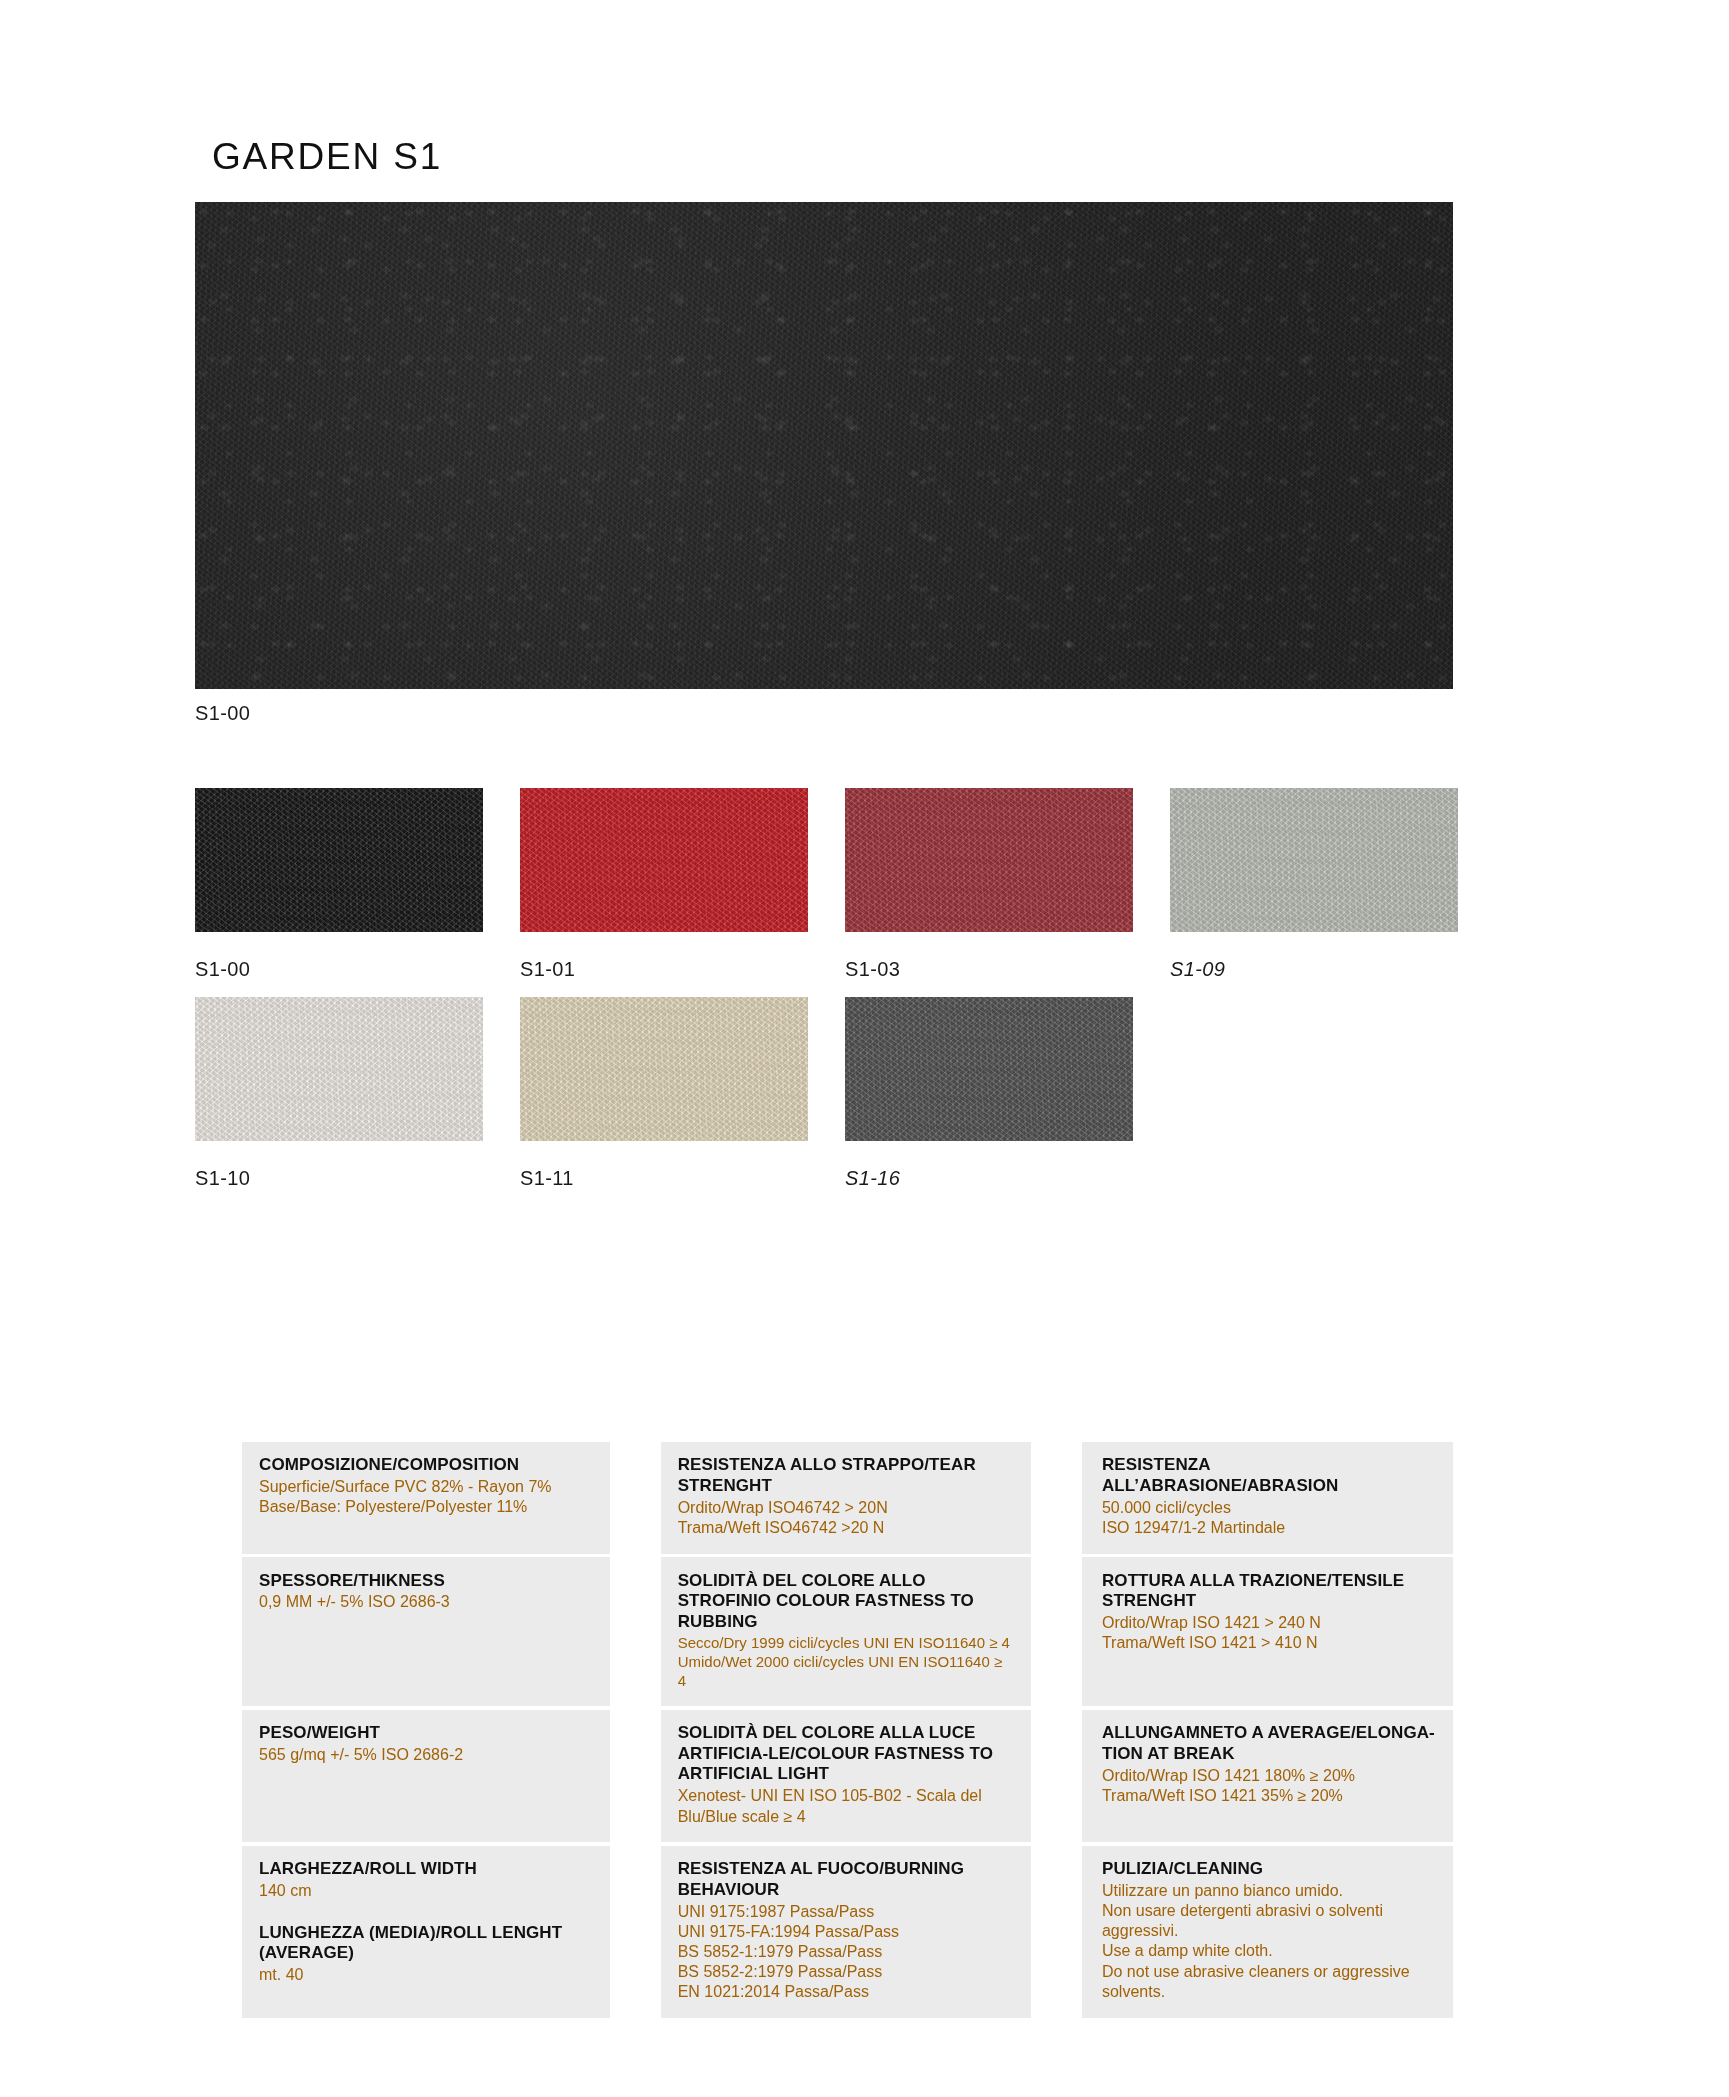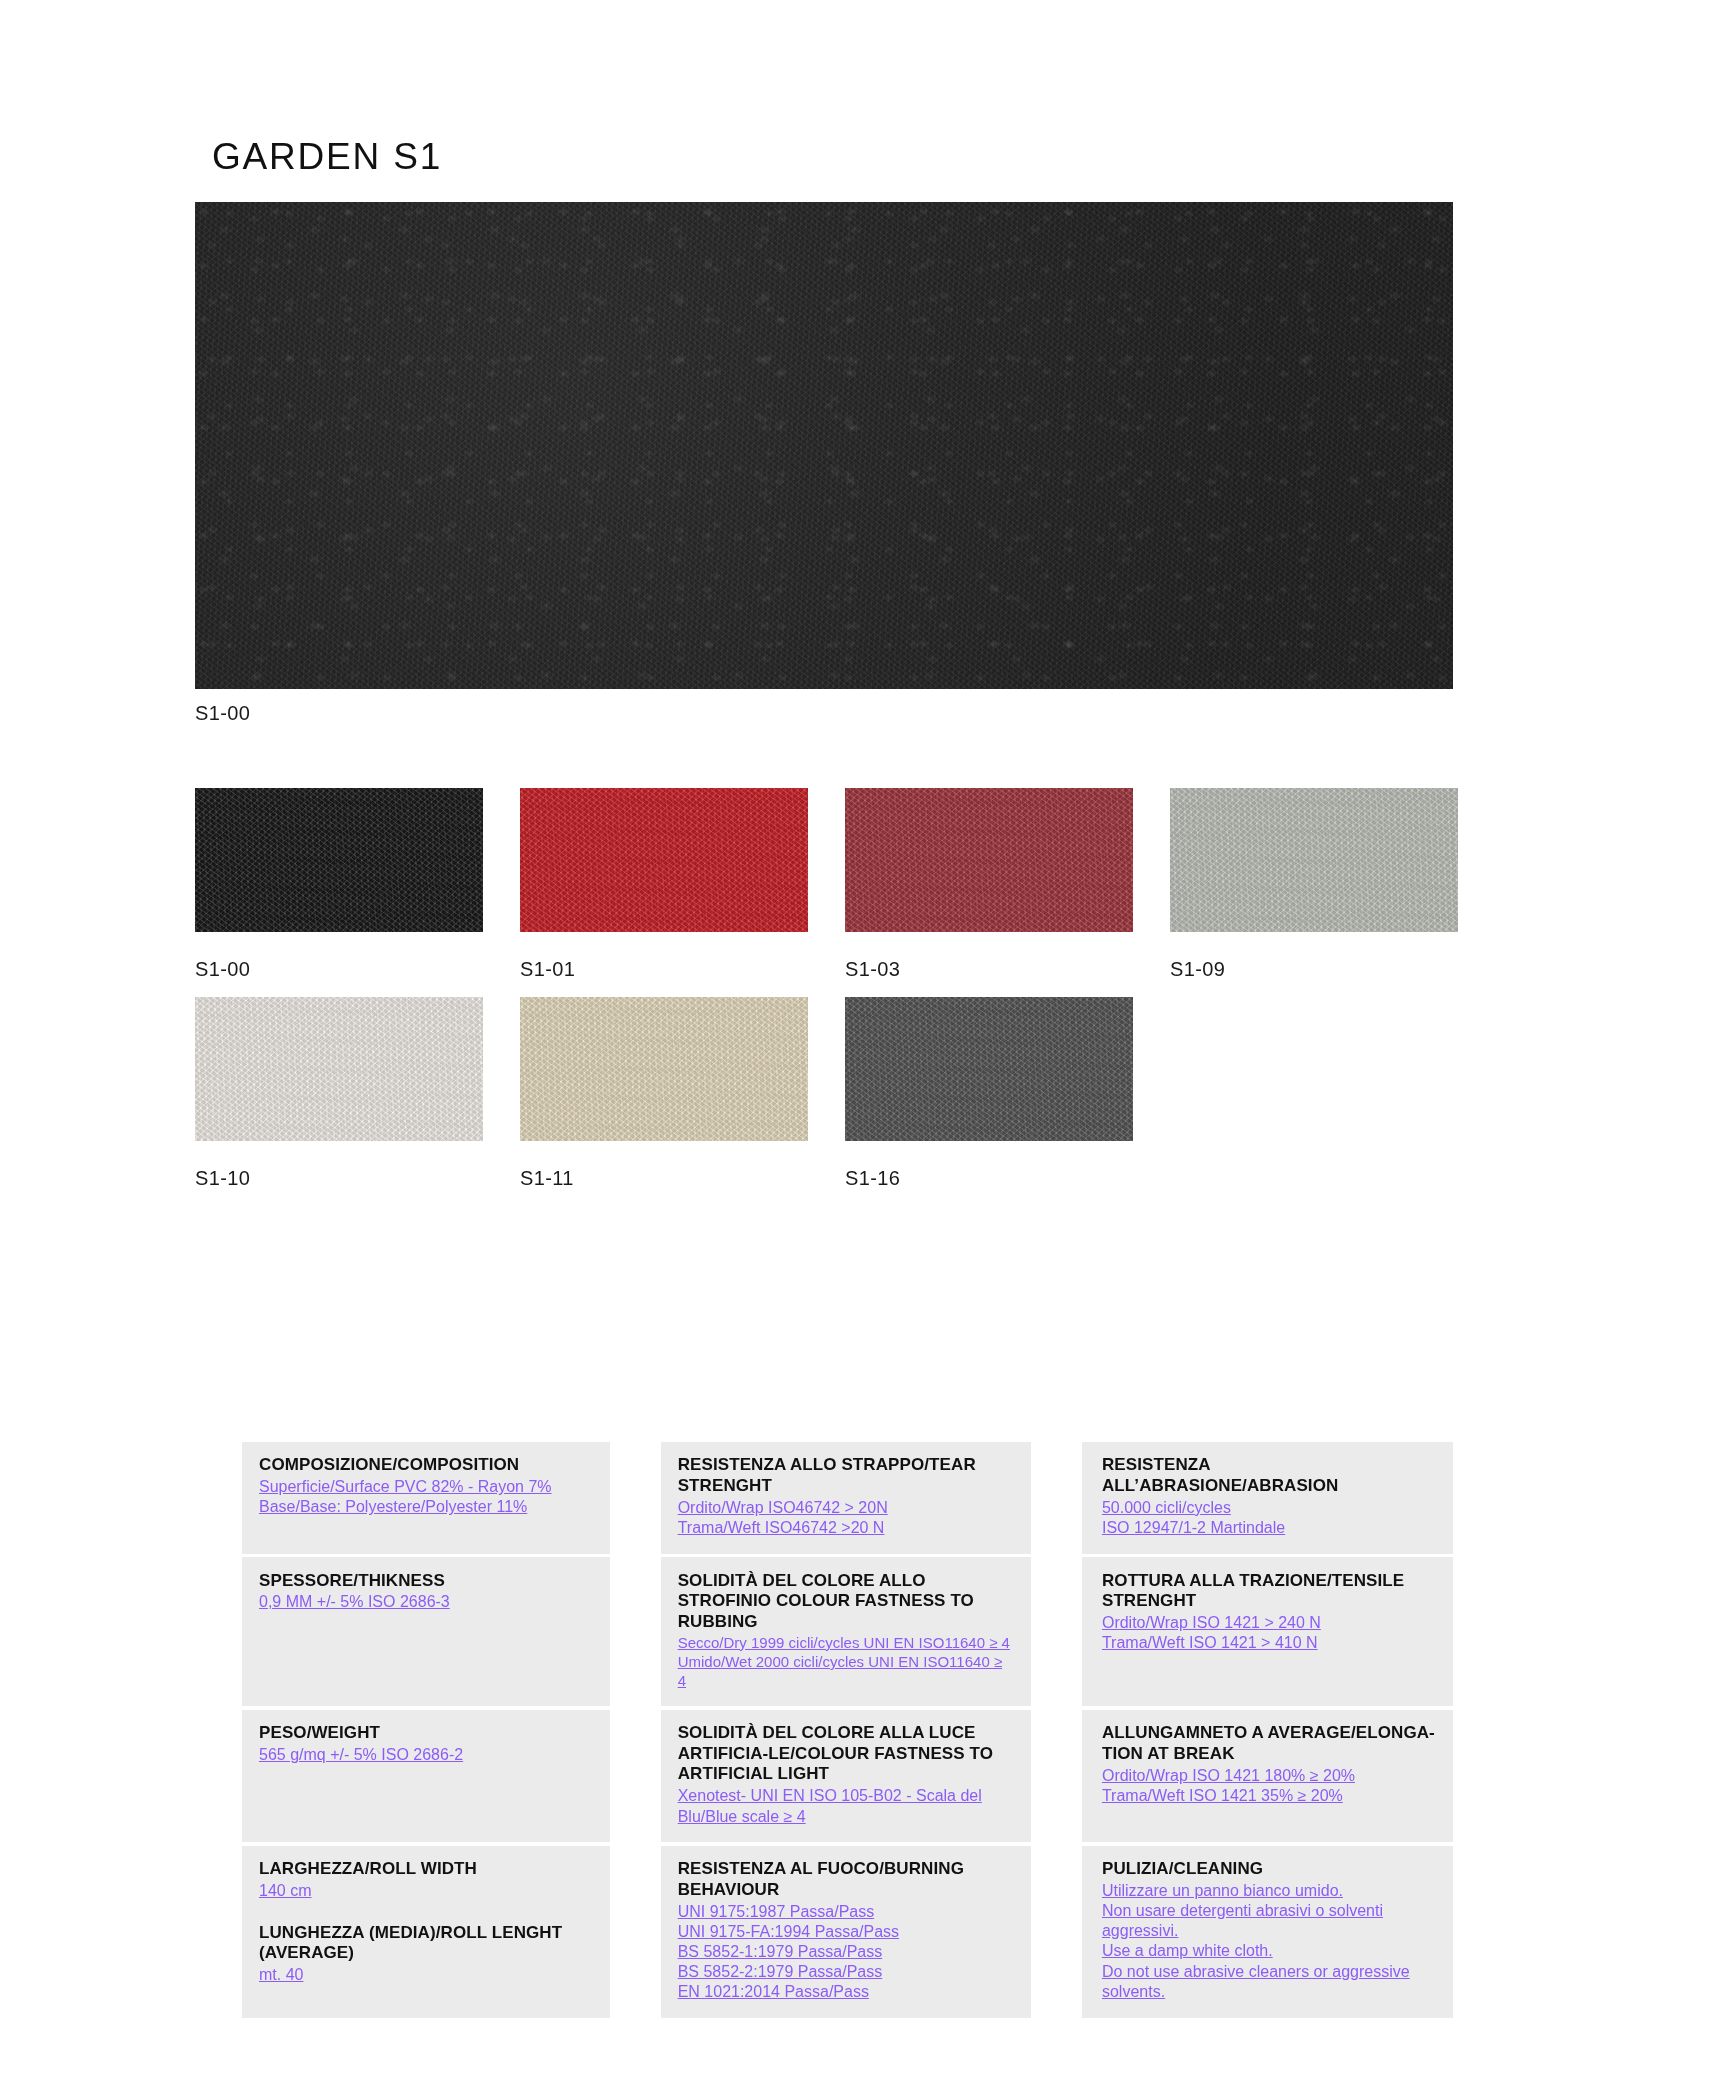--- a/index.html
+++ b/index.html
@@ -70,21 +70,21 @@
     width: 1261px;
   }
   .swatch-row {
     display: flex;
     margin-bottom: 15.6px;
   }
   .swatch-cell {
     width: 288px;
     margin-right: 37px;
   }
-  .swatch-cell:last-child { margin-right: 0; }
+  .swatch-cell:last-child { margin-right: 0; font-style: italic; }
   .swatch-chip {
     width: 288px;
     height: 144px;
     background-image:
       repeating-linear-gradient(36deg, rgba(255,255,255,.10) 0 1.2px, rgba(0,0,0,.07) 1.2px 4.2px),
       repeating-linear-gradient(-43deg, rgba(255,255,255,.08) 0 1.2px, rgba(0,0,0,.07) 1.2px 4.8px),
       repeating-linear-gradient(88deg, rgba(255,255,255,.05) 0 1.8px, rgba(0,0,0,.05) 1.8px 6px);
   }
   .swatch-label {
     margin-top: 26.4px;
@@ -123,23 +123,22 @@
     font-weight: bold;
     letter-spacing: 0.1px;
     line-height: 1.22;
     color: #111111;
     margin: 0 0 1.2px 0;
   }
   .spec-line {
     font-size: 16px;
     font-weight: 400;
     line-height: 1.26;
-    color: #8b5cf6;
+    color: #a16207;
     margin: 0;
-    text-decoration: underline;
   }
   .spec-line.small {
     font-size: 15px;
   }
   .spec-gap { height: 21.6px; }
 </style>
 </head>
 <body>
 
 <h1 id="page-title">GARDEN S1</h1>

